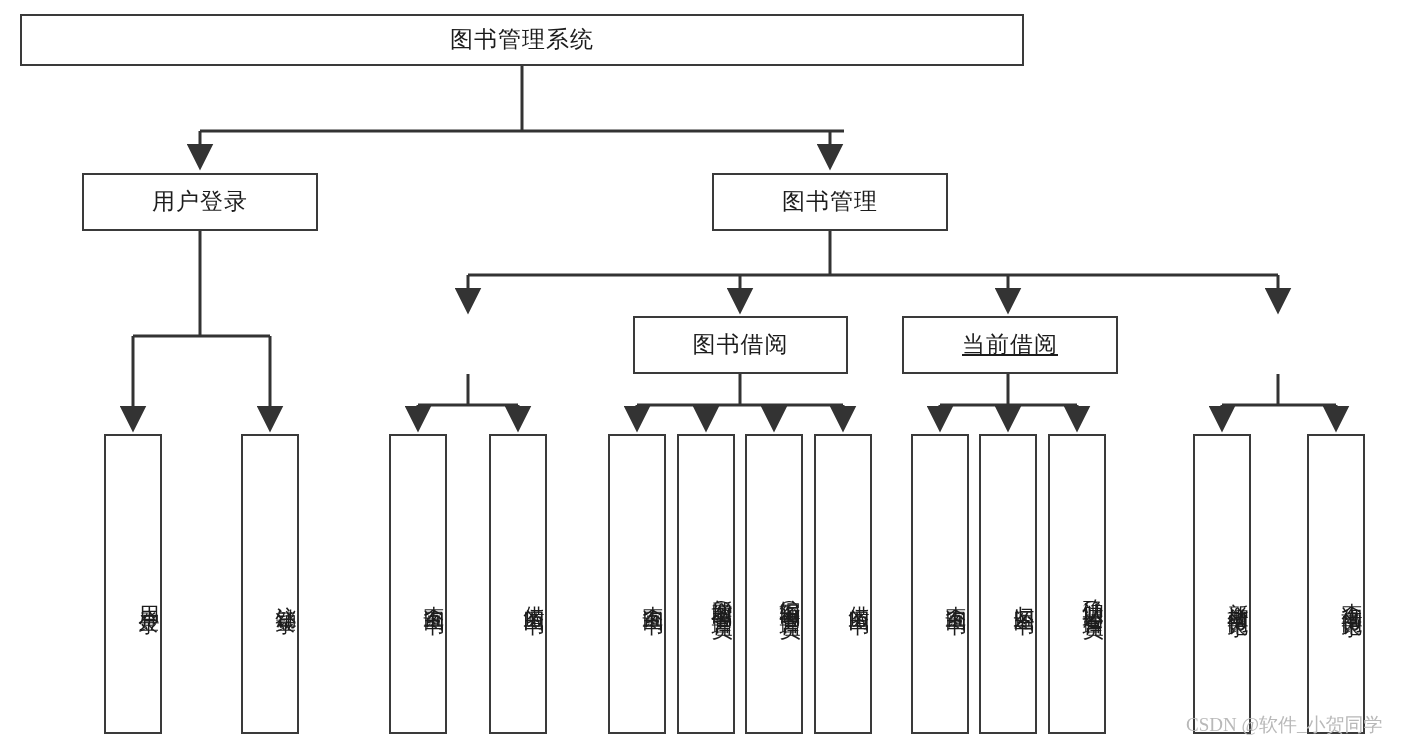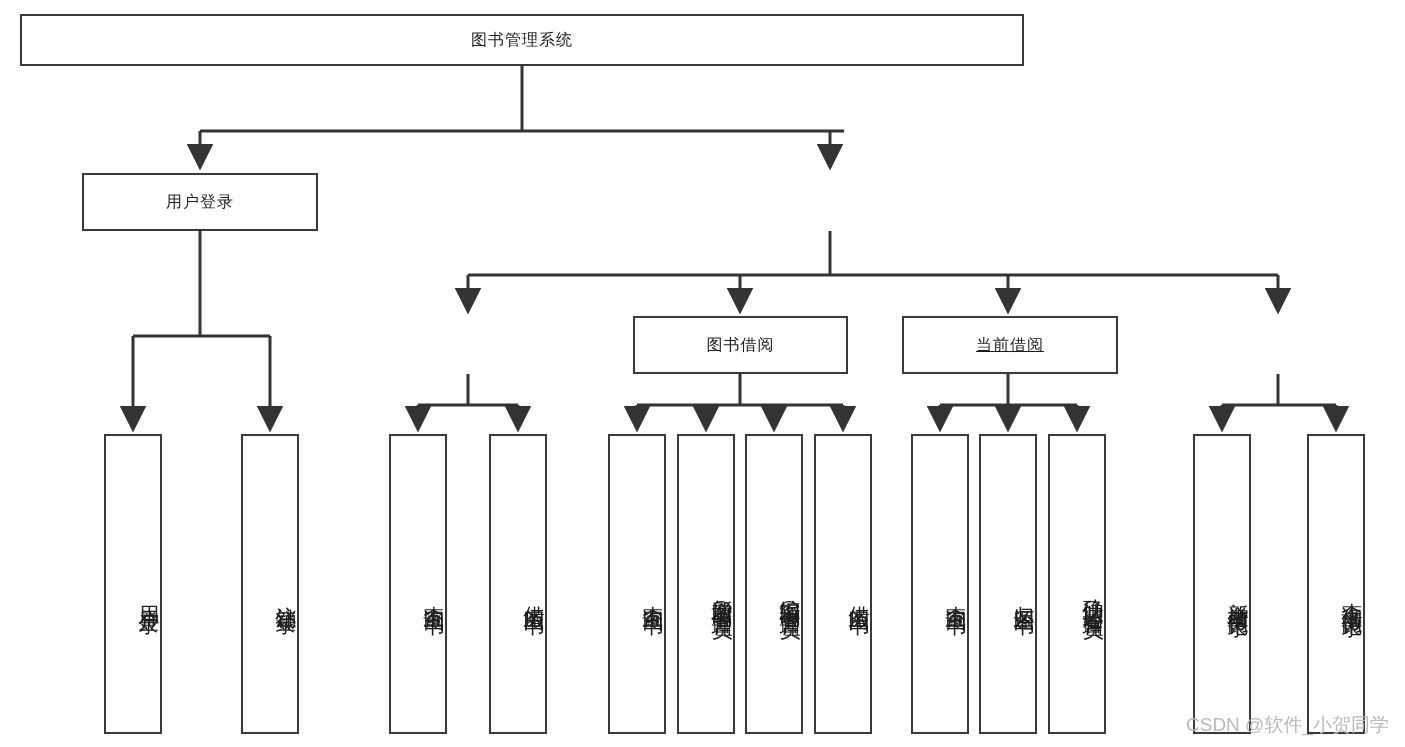--- a/index.html
+++ b/index.html
@@ -29,21 +29,21 @@
     box-sizing: border-box;
     background: #ffffff;
     border: 2px solid #3a3a3a;
     display: flex;
     align-items: center;
     justify-content: center;
     color: #1c1c1c;
     z-index: 2;
   }
   .node.h {
-    font-size: 16px;
+    font-size: 23px;
     letter-spacing: 1px;
     line-height: 1.2;
   }
   .node.v {
     font-size: 21px;
     writing-mode: vertical-rl;
     text-orientation: upright;
     letter-spacing: 3px;
     align-items: flex-start;
     justify-content: center;
@@ -56,21 +56,21 @@
     white-space: nowrap;
   }
   .watermark {
     position: absolute;
     left: 1186px;
     top: 712px;
     font-size: 19px;
     color: #b9b9b9;
     white-space: nowrap;
     z-index: 5;
-    font-family: Liberation Sans, sans-serif;
+    font-family: Liberation Serif, serif;
   }
 </style>
 </head>
 <body>
 
 <div id="canvas">
 
   <svg id="edges" viewBox="0 0 1405 747" xmlns="http://www.w3.org/2000/svg">
     <defs>
       <marker id="arrow" viewBox="0 0 12 12" refX="10" refY="6" markerWidth="9" markerHeight="9" orient="auto-start-reverse">
@@ -121,20 +121,23 @@
     </g>
   </svg>
 
   <div class="node h" style="left:20px; top:14px; width:1004px; height:52px;">
     <span>图书管理系统</span>
   </div>
 
   <div class="node h" style="left:82px; top:173px; width:236px; height:58px;">
     <span>用户登录</span>
   </div>
+  <div class="node h" style="left:712px; top:173px; width:236px; height:58px;">
+    <span>图书管理</span>
+  </div>
 
   <div class="node h" style="left:633px; top:316px; width:215px; height:58px;">
     <span>图书借阅</span>
   </div>
   <div class="node h" style="left:902px; top:316px; width:216px; height:58px;text-decoration:underline;">
     <span>当前借阅</span>
   </div>
 
   <div class="node v" style="left:104px; top:434px; width:58px; height:300px;">
     <span class="vtxt">用户登录</span>

